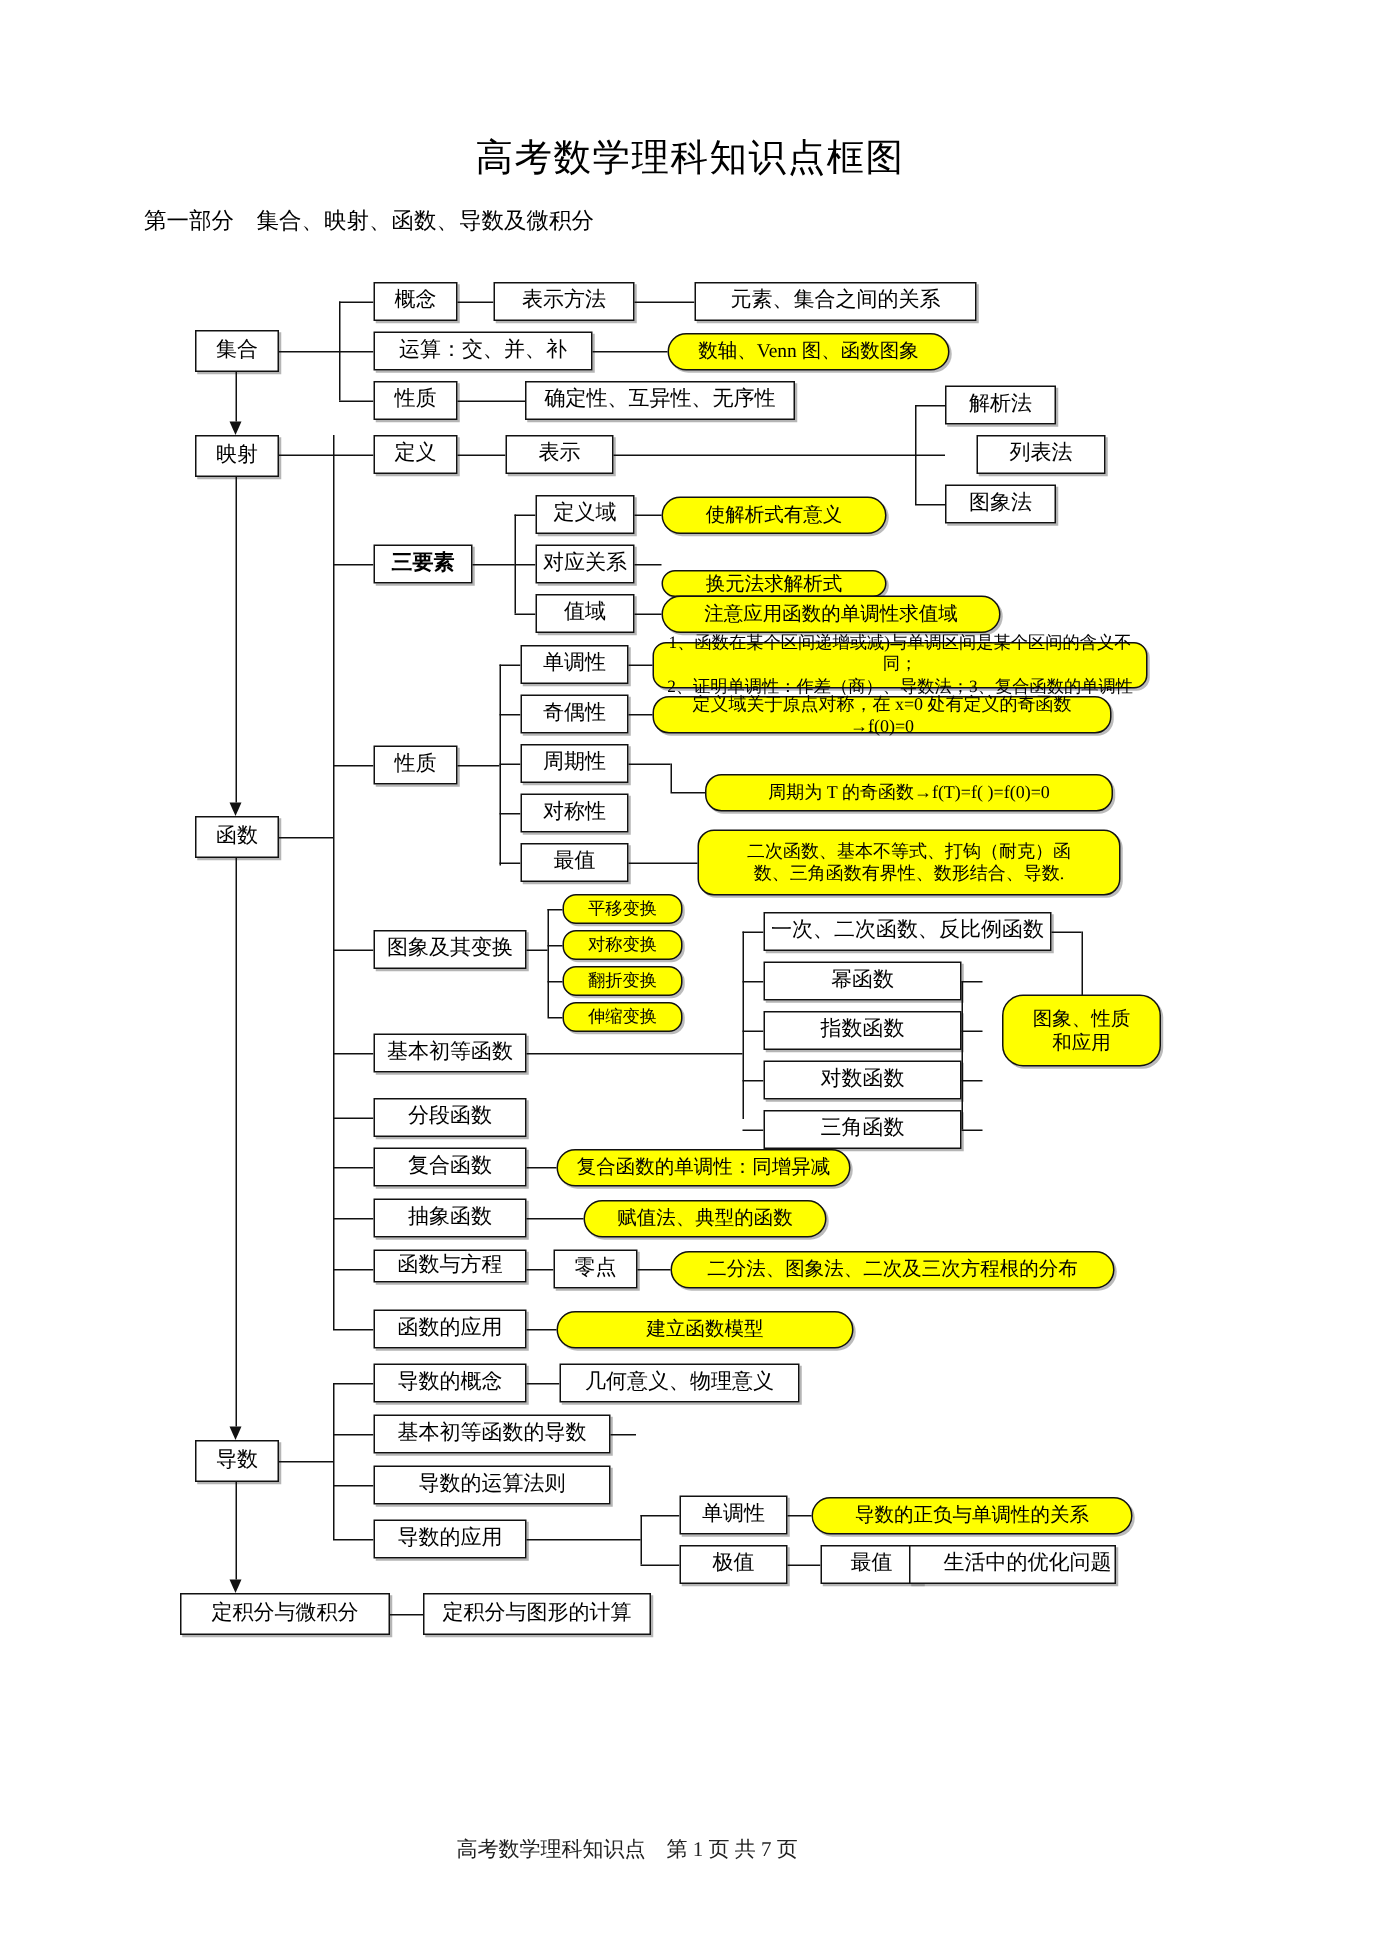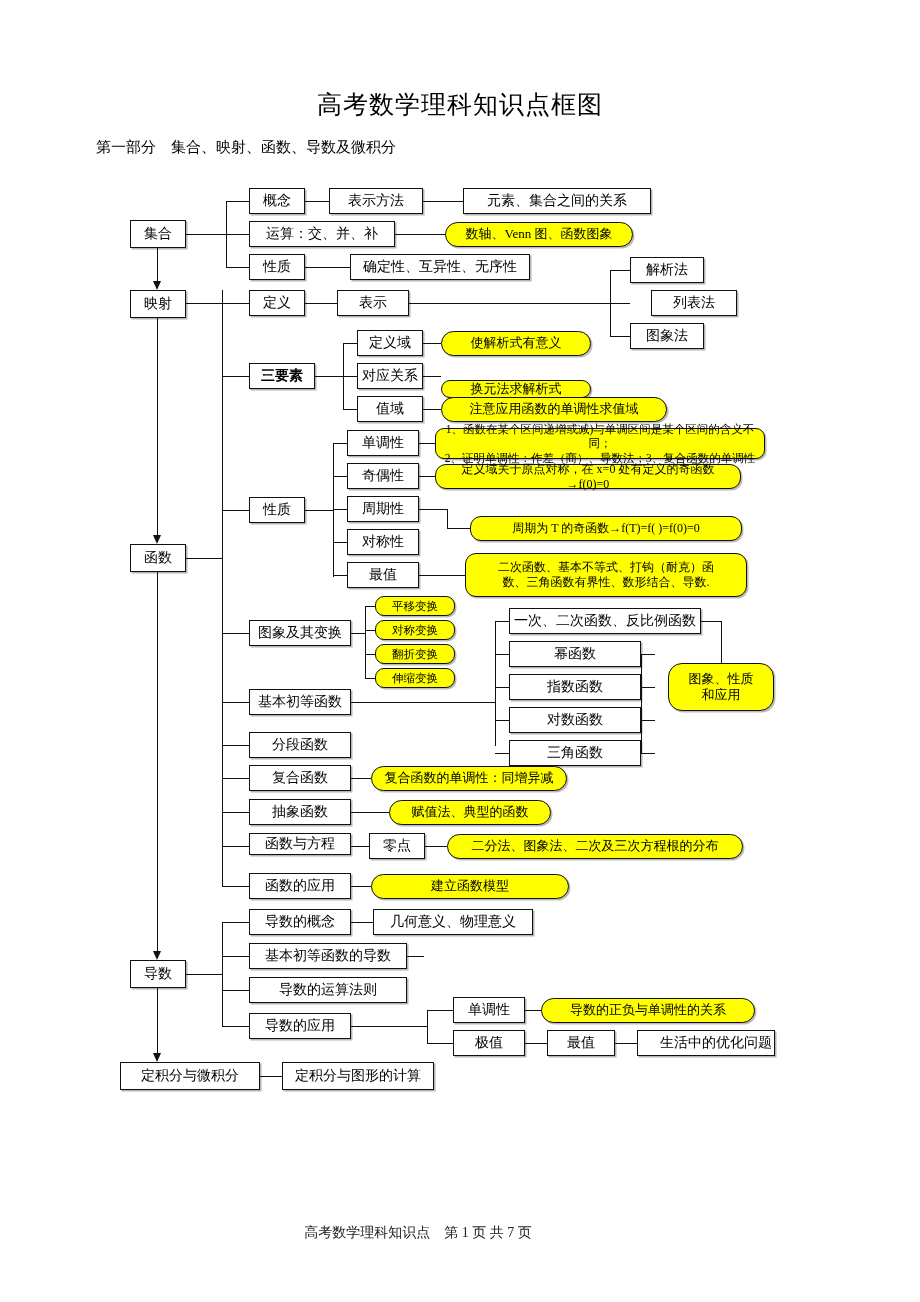--- a/index.html
+++ b/index.html
@@ -289,19 +289,19 @@
   <div class="h" style="left:427px;top:1010px;width:26px;"></div>
   <div class="box" style="left:453px;top:997px;width:72px;height:26px;">单调性</div>
   <div class="h" style="left:525px;top:1010px;width:16px;"></div>
   <div class="pill" style="left:541px;top:998px;width:214px;height:25px;">导数的正负与单调性的关系</div>
 
   <div class="h" style="left:427px;top:1043px;width:26px;"></div>
   <div class="box" style="left:453px;top:1030px;width:72px;height:26px;">极值</div>
   <div class="h" style="left:525px;top:1043px;width:22px;"></div>
   <div class="box" style="left:547px;top:1030px;width:68px;height:26px;">最值</div>
   <div class="h" style="left:615px;top:1043px;width:22px;"></div>
-  <div class="box" style="left:637px;top:1030px;width:138px;height:26px;padding-left:24px;">生活中的优化问题</div>
+  <div class="box" style="left:606px;top:1030px;width:138px;height:26px;padding-left:24px;">生活中的优化问题</div>
 
   <div class="h" style="left:260px;top:1076px;width:22px;"></div>
   <div class="box" style="left:282px;top:1062px;width:152px;height:28px;">定积分与图形的计算</div>
 
   <div class="footer">高考数学理科知识点　第 1 页 共 7 页</div>
 </div>
 
 </body></html>

